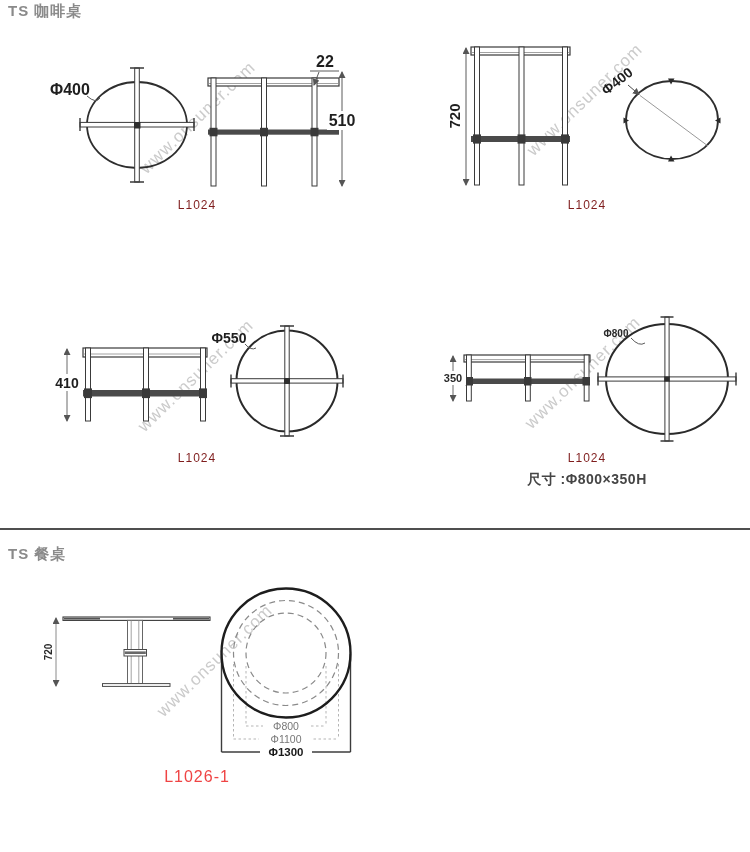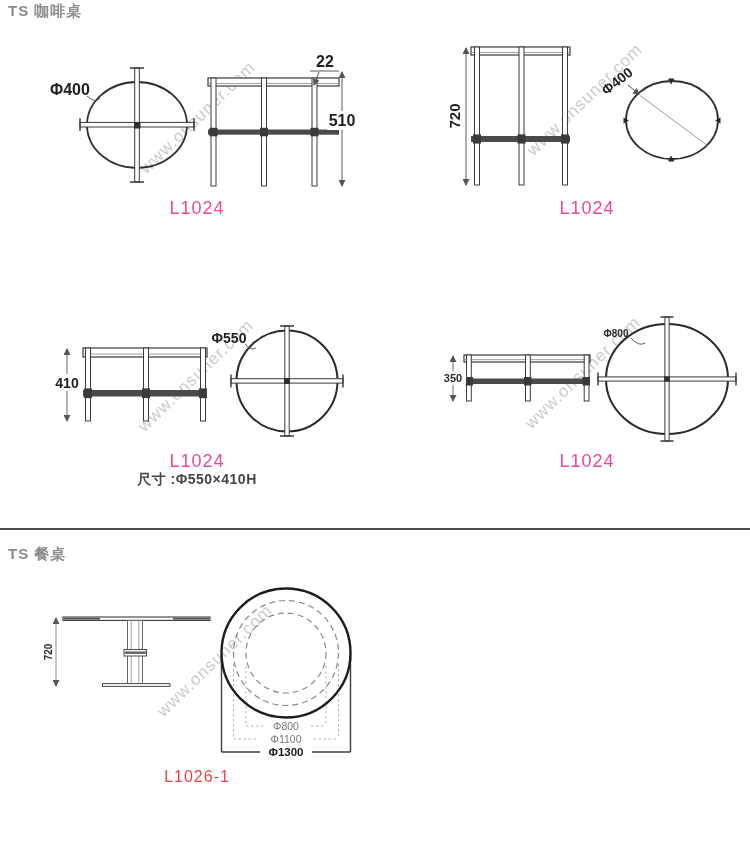--- a/index.html
+++ b/index.html
@@ -12,21 +12,21 @@
   }
   .divider{
     position:absolute;left:0;width:750px;height:0;border-top:2px solid #4f4f4f;
   }
   .wm{
     position:absolute;width:190px;text-align:center;color:#cbcbcb;
     font-size:17px;letter-spacing:1px;transform:rotate(-44deg);
     white-space:nowrap;user-select:none;
   }
   .caption{position:absolute;text-align:center;}
-  .cap-model{font-size:18px;color:#ec4899;letter-spacing:1px;}
+  .cap-model{font-size:12px;color:#7f1d1d;letter-spacing:1px;}
   .cap-model-lg{font-size:16px;color:#ef4444;letter-spacing:1px;}
   .cap-size{font-size:14px;color:#454545;font-weight:600;letter-spacing:0.5px;}
   svg text{font-family:"Liberation Sans", sans-serif;}
   .dim-big{font-size:16px;font-weight:700;fill:#1f1f1f;}
   .dim-mid{font-size:14px;font-weight:700;fill:#1f1f1f;}
   .dim-sm{font-size:11px;font-weight:700;fill:#2a2a2a;}
   .dim-xs{font-size:10px;font-weight:700;fill:#2a2a2a;}
   .ring-gray{font-size:10.5px;fill:#777;}
   .ring-dark{font-size:11.5px;font-weight:700;fill:#1a1a1a;}
 </style>
@@ -186,19 +186,19 @@
       <rect x="260" y="745" width="52" height="14" fill="#fff"></rect>
       <text x="286" y="756" text-anchor="middle" class="ring-dark">Φ1300</text>
     </g>
   </svg>
 
   <div class="caption cap-model" style="left:97px;top:198px;width:200px;">L1024</div>
 
   <div class="caption cap-model" style="left:487px;top:198px;width:200px;">L1024</div>
 
   <div class="caption cap-model" style="left:97px;top:451px;width:200px;">L1024</div>
-  <div class="caption cap-size" style="left:77px;top:471px;width:240px;">尺寸 :Φ550×410H</div>
 
   <div class="caption cap-model" style="left:487px;top:451px;width:200px;">L1024</div>
+  <div class="caption cap-size" style="left:467px;top:471px;width:240px;">尺寸 :Φ800×350H</div>
 
   <div class="caption cap-model-lg" style="left:97px;top:768px;width:200px;">L1026-1</div>
 
 </div>
 
 </body></html>

